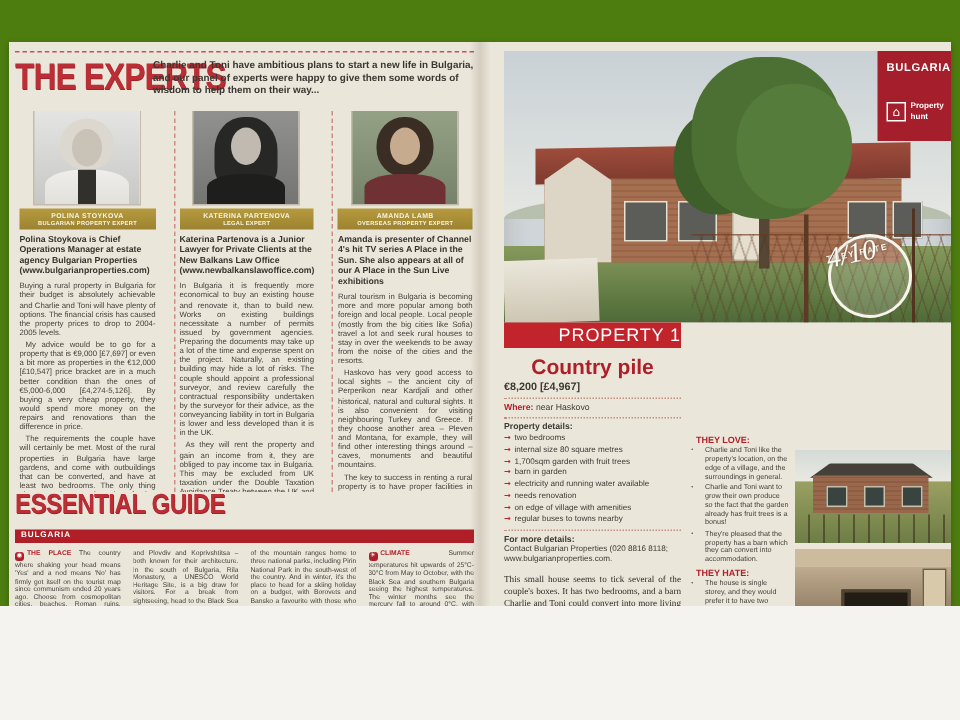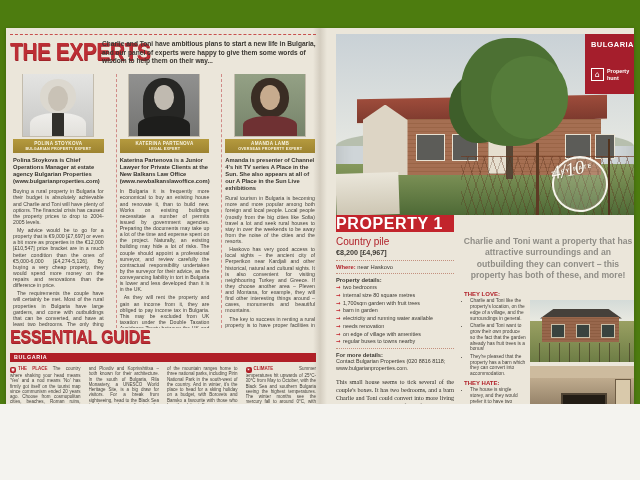--- a/index.html
+++ b/index.html
@@ -77,23 +77,23 @@
   .fence{right:0;bottom:0;width:58%;height:32%;background:repeating-linear-gradient(72deg,rgba(0,0,0,0) 0 7px,rgba(96,52,30,.38) 7px 8px),repeating-linear-gradient(-72deg,rgba(0,0,0,0) 0 7px,rgba(70,40,22,.25) 7px 8px);border-top:1.5px solid rgba(110,55,30,.65);}
   .postA{right:32%;bottom:0;width:2.5px;height:40%;background:#5d3a24;}
   .postB{right:8%;bottom:0;width:2.5px;height:42%;background:#52331f;}
   #badge{position:absolute;right:0;top:6px;width:49px;height:60px;background:#a51e2c;color:#fff;z-index:5;}
   #badge-region{position:absolute;left:6px;top:6px;font-size:7.5px;font-weight:bold;letter-spacing:.4px;}
   #badge-icon{position:absolute;left:6px;top:34px;width:11px;height:11px;border:1px solid #fff;font-size:8px;line-height:11px;text-align:center;font-family:"DejaVu Sans",sans-serif;}
   #badge-series{position:absolute;left:22px;top:34px;width:24px;font-size:5.4px;font-weight:bold;line-height:1.25;}
   #stamp{position:absolute;right:26px;bottom:3px;width:52px;height:52px;border:2px solid rgba(253,251,243,.95);box-shadow:inset 0 0 0 1px rgba(150,140,115,.5);border-radius:50%;transform:rotate(-12deg);background:rgba(255,255,255,.16);text-align:center;z-index:4;}
   #stamp-label{margin-top:7px;font-size:5.6px;font-weight:bold;color:#fdfbf2;letter-spacing:1.2px;text-shadow:0 0 2px rgba(60,50,30,.6);}
   #stamp-score{font-family:"Liberation Serif",serif;font-style:italic;font-size:19px;color:#fdfbf2;line-height:1.1;text-shadow:0 0 2px rgba(60,50,30,.6);}
-  #banner{left:16px;top:187px;width:118px;height:17px;background:#c2242c;color:#fff;font-size:16px;font-weight:bold;text-align:left;line-height:17px;letter-spacing:.6px;}
+  #banner{left:16px;top:187px;width:118px;height:17px;background:#c2242c;color:#fff;font-size:12px;font-weight:normal;text-align:right;line-height:17px;letter-spacing:.6px;}
   #listing{left:16px;top:208px;width:118px;color:#3c3933;}
-  .l-title{font-size:10px;font-weight:normal;color:#b01f27;}
+  .l-title{font-size:14px;font-weight:bold;color:#b01f27;text-align:center;}
   .l-price{font-size:7.2px;font-weight:bold;margin-top:1px;}
   .l-rule{border-top:1px dotted #c4907e;margin:3px 0;}
   .l-where{font-size:5.8px;}
   .l-lab{font-weight:bold;color:#b01f27;}
   .l-detlab{font-size:5.8px;font-weight:bold;margin-top:1px;}
   #details{margin:1px 0 0;padding:0;list-style:none;font-size:5.4px;line-height:1.22;}
   #details li{margin:0 0 1.2px;padding-left:7px;position:relative;}
   #details li .arr{position:absolute;left:0;top:0;color:#c2242c;font-weight:bold;font-family:"DejaVu Sans",sans-serif;}
   .l-contact{font-size:5.4px;line-height:1.25;}
   .l-body{margin-top:6px;font-family:"Liberation Serif",serif;font-size:6.1px;line-height:1.32;color:#2f2c27;text-align:justify;}
@@ -272,21 +272,20 @@
           <li><span class="arr">→</span><span>needs renovation</span></li>
           <li><span class="arr">→</span><span>on edge of village with amenities</span></li>
           <li><span class="arr">→</span><span>regular buses to towns nearby</span></li>
         </ul>
         <div class="l-rule"></div>
         <div class="l-detlab">For more details:</div>
         <div class="l-contact">Contact Bulgarian Properties (020 8816 8118; www.bulgarianproperties.com.</div>
         <div class="l-body">This small house seems to tick several of the couple's boxes. It has two bedrooms, and a barn Charlie and Toni could convert into more living space. And there is plenty of land for a pool and a vegetable patch. It's also close to a dam where people go fishing, and has attractive views of the surrounding landscape. However, it is on the edge of a village with facilities so it may not be as remote as Charlie and Toni were hoping for, and it does need a lot of work.</div>
       </div>
 
-      <div class="abs" id="pullquote">Charlie and Toni want a property that has attractive surroundings and an outbuilding they can convert – this property has both of these, and more!</div>
 
       <div class="abs" id="theycol">
         <div class="they-label">THEY LOVE:</div>
         <ul class="they-list">
           <li>Charlie and Toni like the property's location, on the edge of a village, and the surroundings in general.</li>
           <li>Charlie and Toni want to grow their own produce so the fact that the garden already has fruit trees is a bonus!</li>
           <li>They're pleased that the property has a barn which they can convert into accommodation.</li>
         </ul>
         <div class="they-label">THEY HATE:</div>
         <ul class="they-list">

